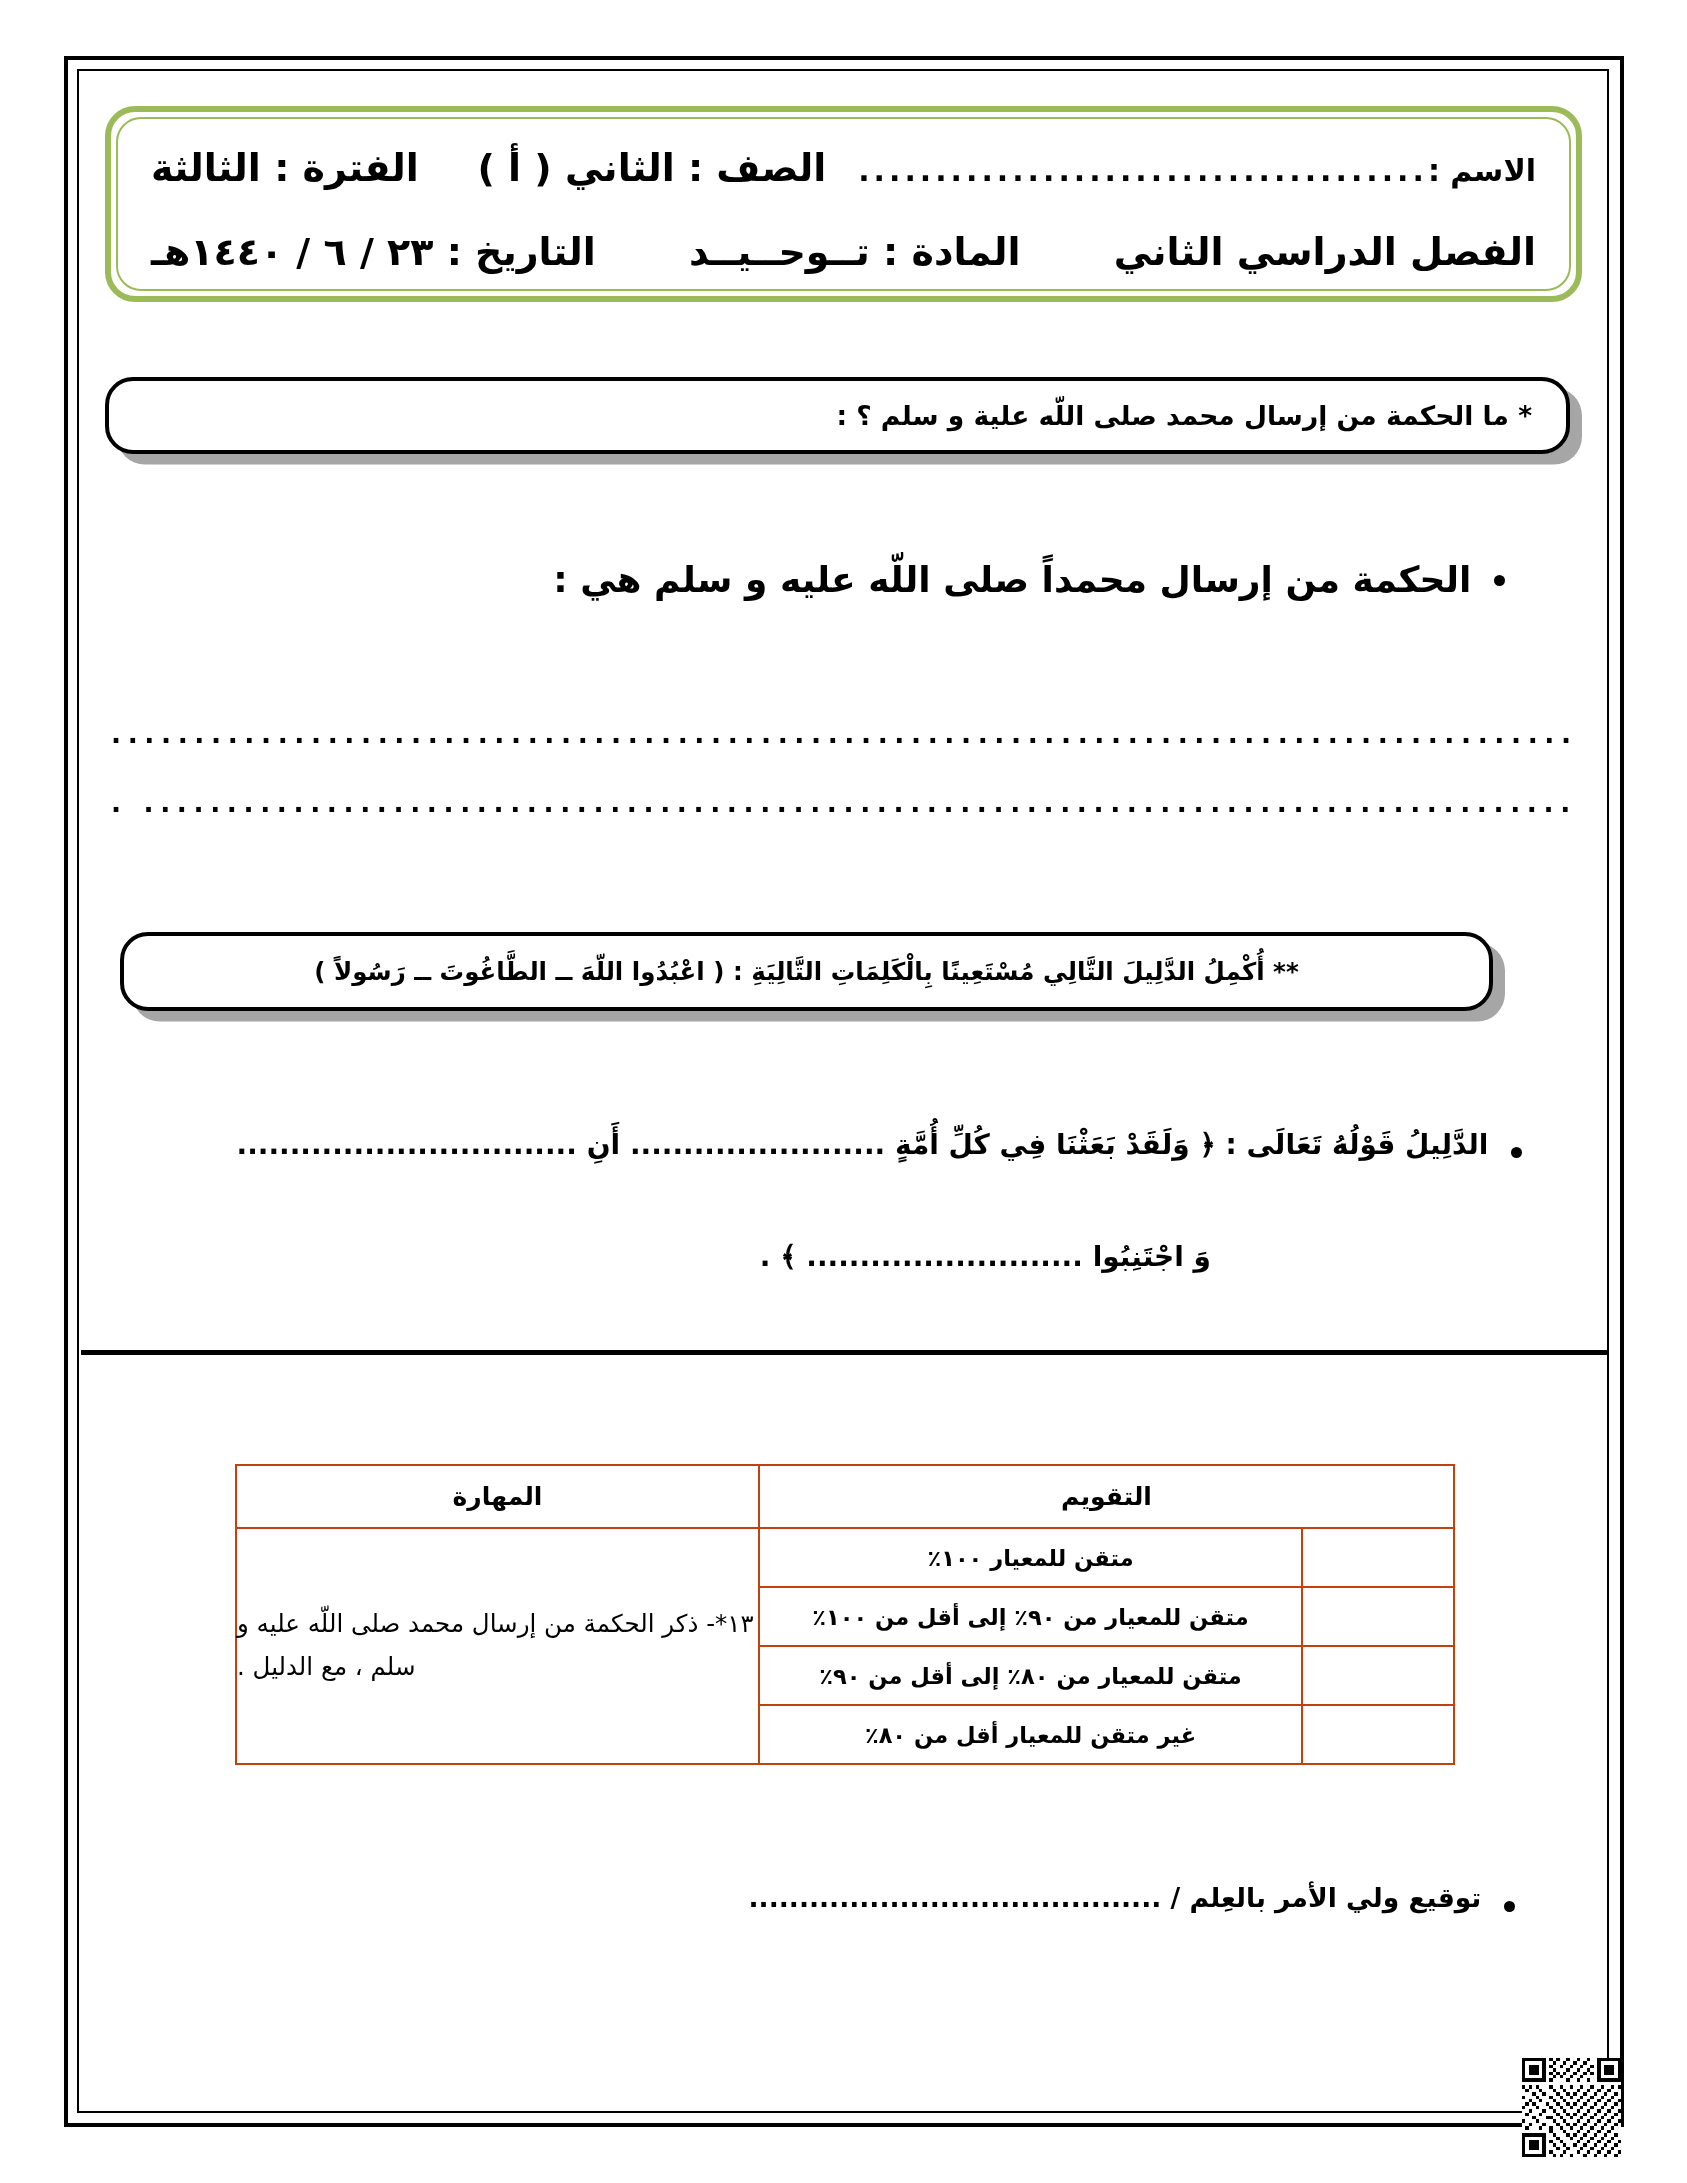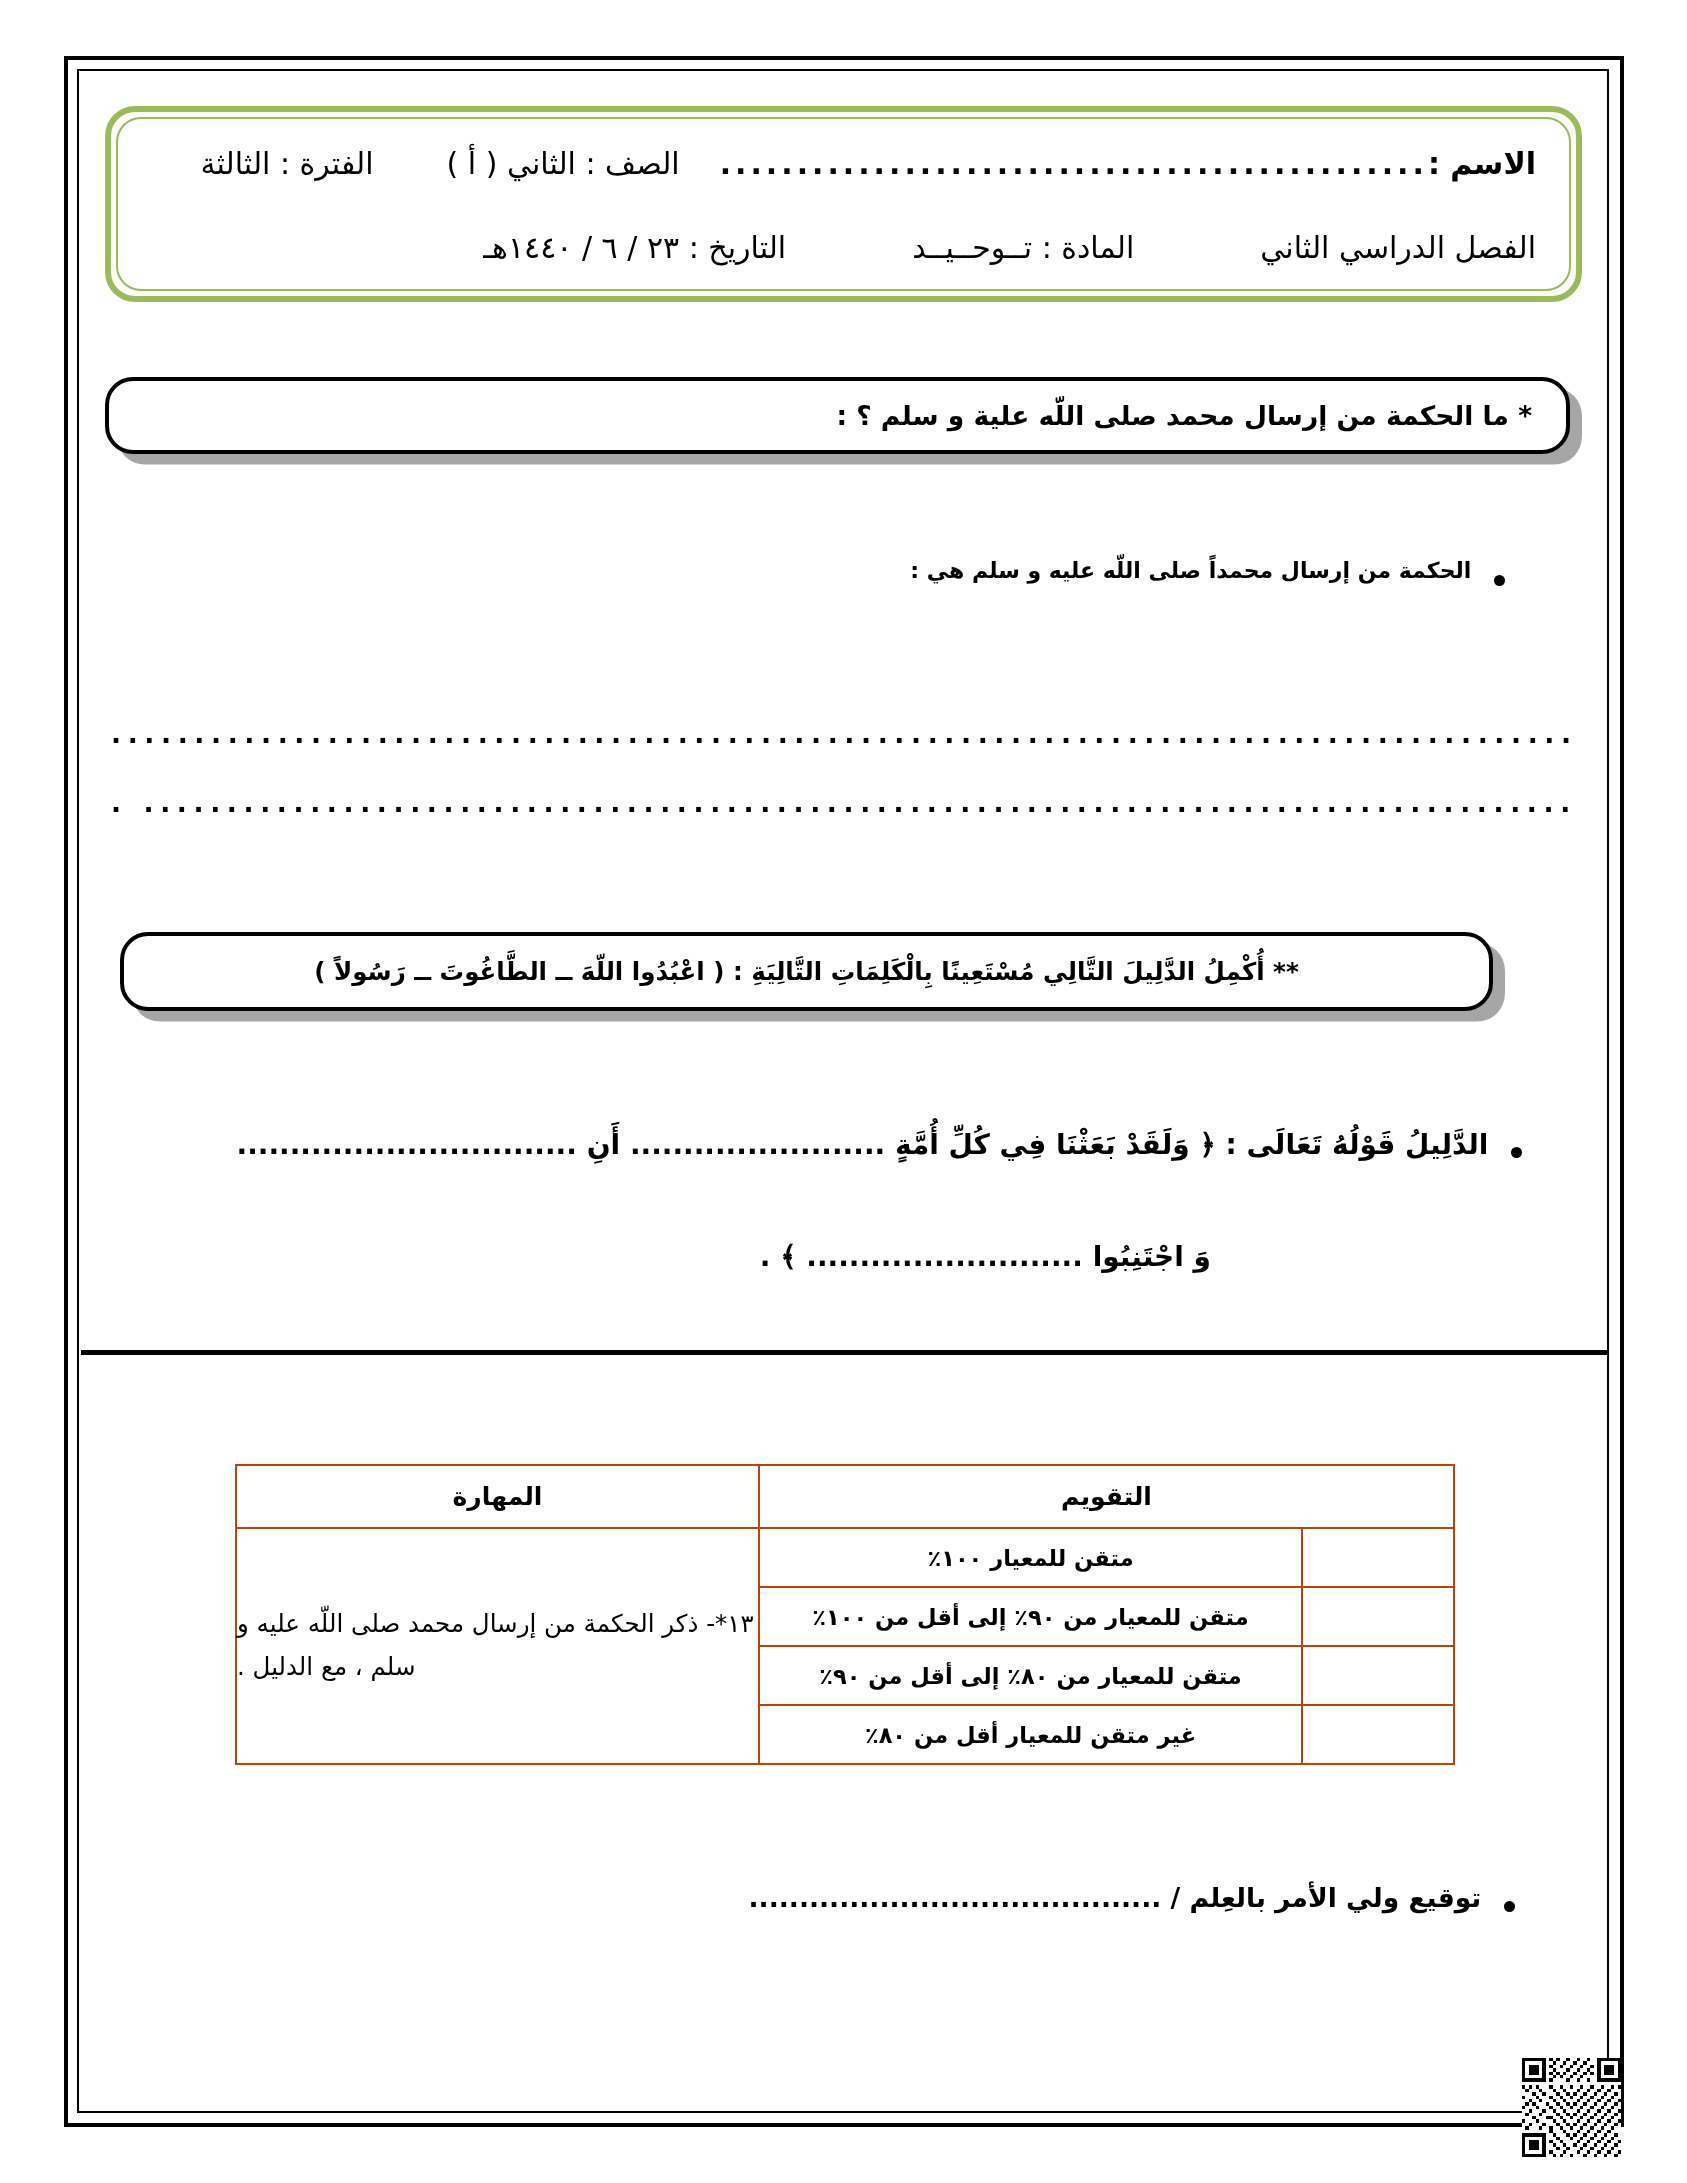--- a/index.html
+++ b/index.html
@@ -68,22 +68,22 @@
     right: 0;
     display: flex;
     flex-direction: row;
     align-items: baseline;
     justify-content: flex-start;
     direction: rtl;
   }
   .hdr-row-1 { top: 34px; padding: 0 40px; }
   .hdr-row-2 { top: 118px; padding: 0 40px; }
   .hdr-cell {
-    font-size: 30px;
-    font-weight: normal;
+    font-size: 38px;
+    font-weight: bold;
     color: #000000;
     white-space: nowrap;
     letter-spacing: 0;
   }
   .hdr-label { font-size: 30px; font-weight: bold; }
   .dotline {
     display: inline-block;
     border-bottom: 0;
     overflow: hidden;
     white-space: nowrap;
@@ -144,21 +144,21 @@
   .bullet-dot {
     width: 11.2px;
     height: 11.2px;
     border-radius: 50%;
     background: #000000;
     margin-top: 18.5px;
     margin-left: 22.5px;
     flex: 0 0 auto;
   }
   .bullet-text {
-    font-size: 22px;
+    font-size: 36px;
     font-weight: bold;
     color: #000000;
     white-space: nowrap;
     line-height: 1.35;
     text-align: center;
   }
   .q1-answer-prompt { right: 182px; top: 556px; }
 
   
   .answer-rule {

